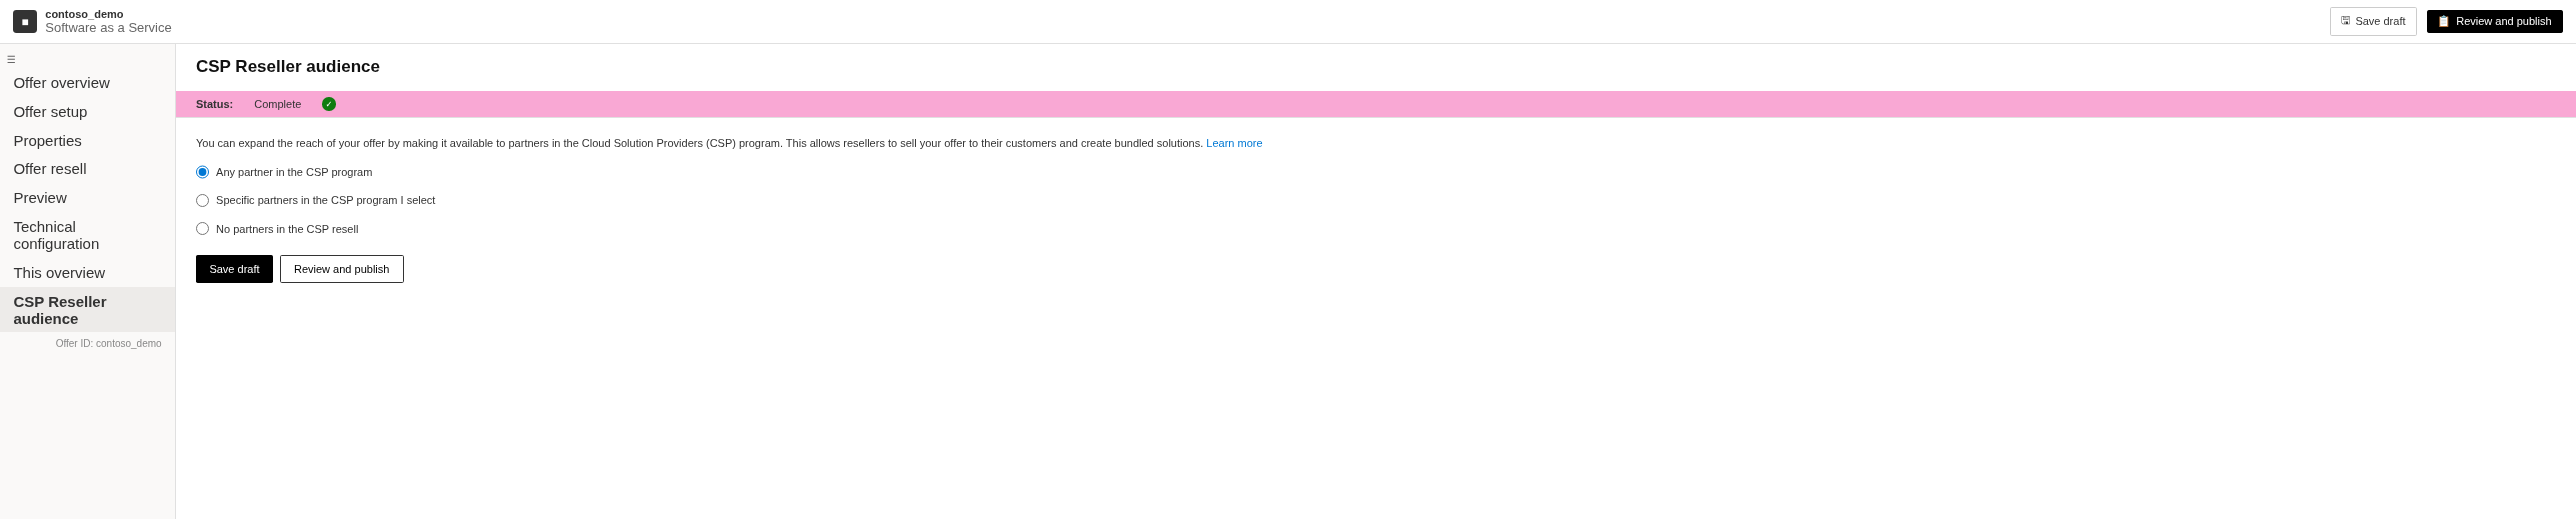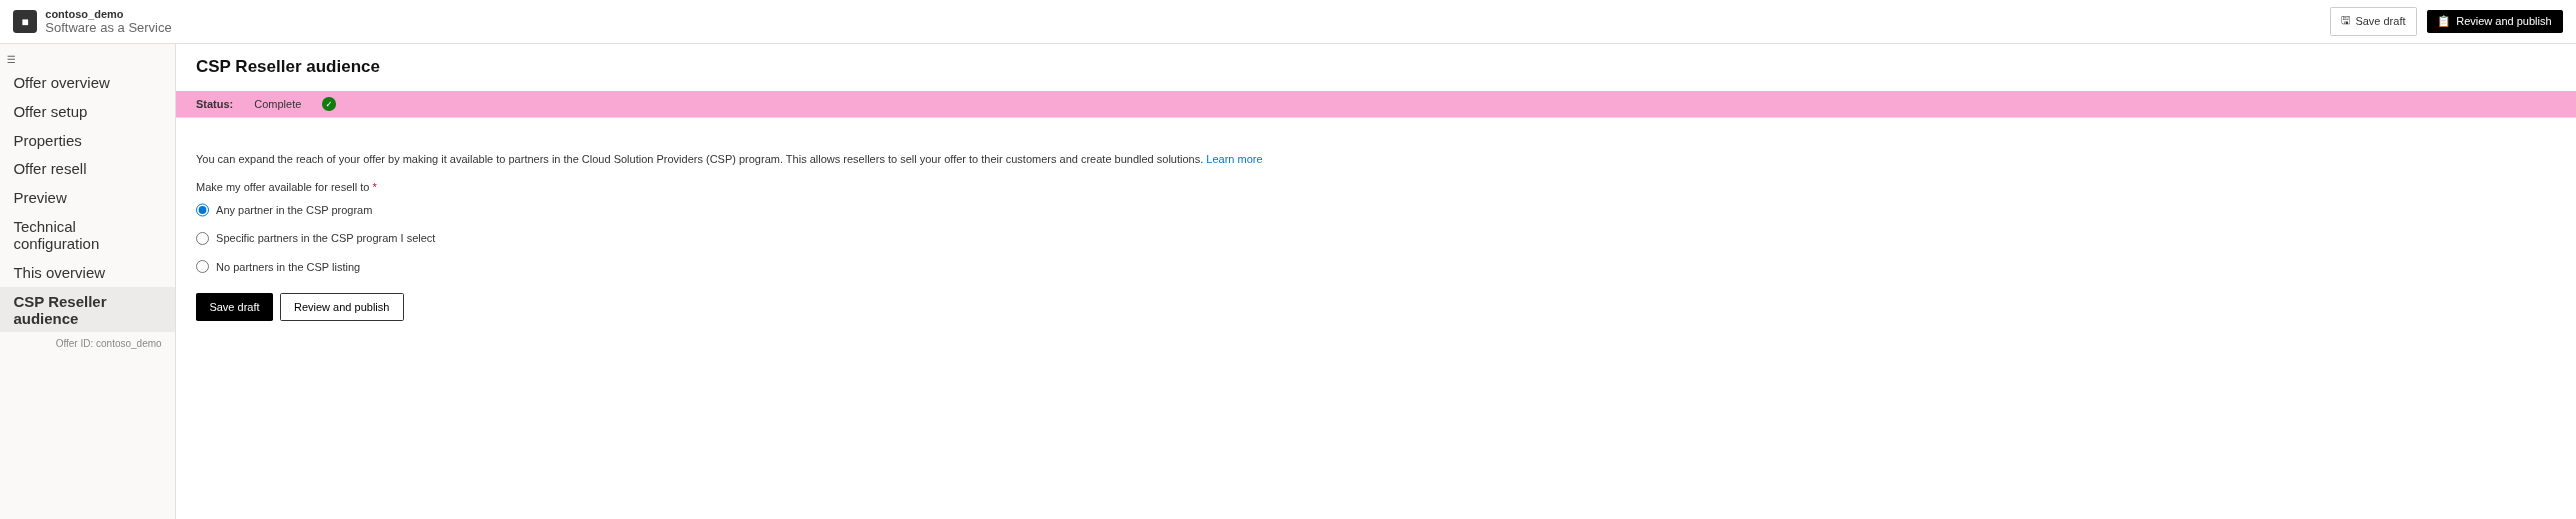--- a/index.html
+++ b/index.html
@@ -87,21 +87,21 @@
     .status-value { color: #333; }
     .status-icon {
       width: 13.4px; height: 13.4px;
       background: #107c10;
       border-radius: 50%;
       display: flex; align-items: center; justify-content: center;
       color: #fff;
       font-size: 8.4px;
     }
 
-    .content-body { padding: 33px 20px; }
+    .content-body { padding: 17px 20px; }
 
     .description-text { font-size: 11px; color: #333; line-height: 1.5; margin-bottom: 13.4px; }
     .learn-more { color: #0078d4; text-decoration: none; }
 
     .section-label { font-size: 11px; color: #333; margin-bottom: 10px; }
     .required { color: #c50f1f; }
 
     .radio-group { display: flex; flex-direction: column; gap: 15px; margin-bottom: 20px; }
     .radio-option { display: flex; align-items: center; gap: 6.7px; font-size: 11px; cursor: pointer; }
     .radio-option input[type="radio"] { width: 13.4px; height: 13.4px; cursor: pointer; accent-color: #0078d4; }
@@ -192,37 +192,33 @@
     </div>
 
     <div class="content-body">
       <p class="description-text">
         <span>You can expand the reach of your offer by making it available to partners in the Cloud Solution Providers (CSP) program. This allows resellers to sell your offer to their customers and create bundled solutions.</span>
         <a class="learn-more" href="#">
           <span>Learn more</span>
         </a>
       </p>
 
-      <p class="section-label">
-        <span>Make my offer available for resell to</span>
-        <span class="required"> *</span>
-      </p>
 
       <div class="radio-group">
         <label class="radio-option">
           <input type="radio" name="resell" checked="" style="">
           <span>Any partner in the CSP program</span>
         </label>
         <label class="radio-option">
           <input type="radio" name="resell" style="">
           <span>Specific partners in the CSP program I select</span>
         </label>
         <label class="radio-option">
           <input type="radio" name="resell" style="">
-          <span>No partners in the CSP listing</span>
+          <span>No partners in the CSP resell</span>
         </label>
       </div>
 
       <div class="button-row">
         <button class="btn-save">
           <span>Save draft</span>
         </button>
         <button class="btn-review">
           <span>Review and publish</span>
         </button>

